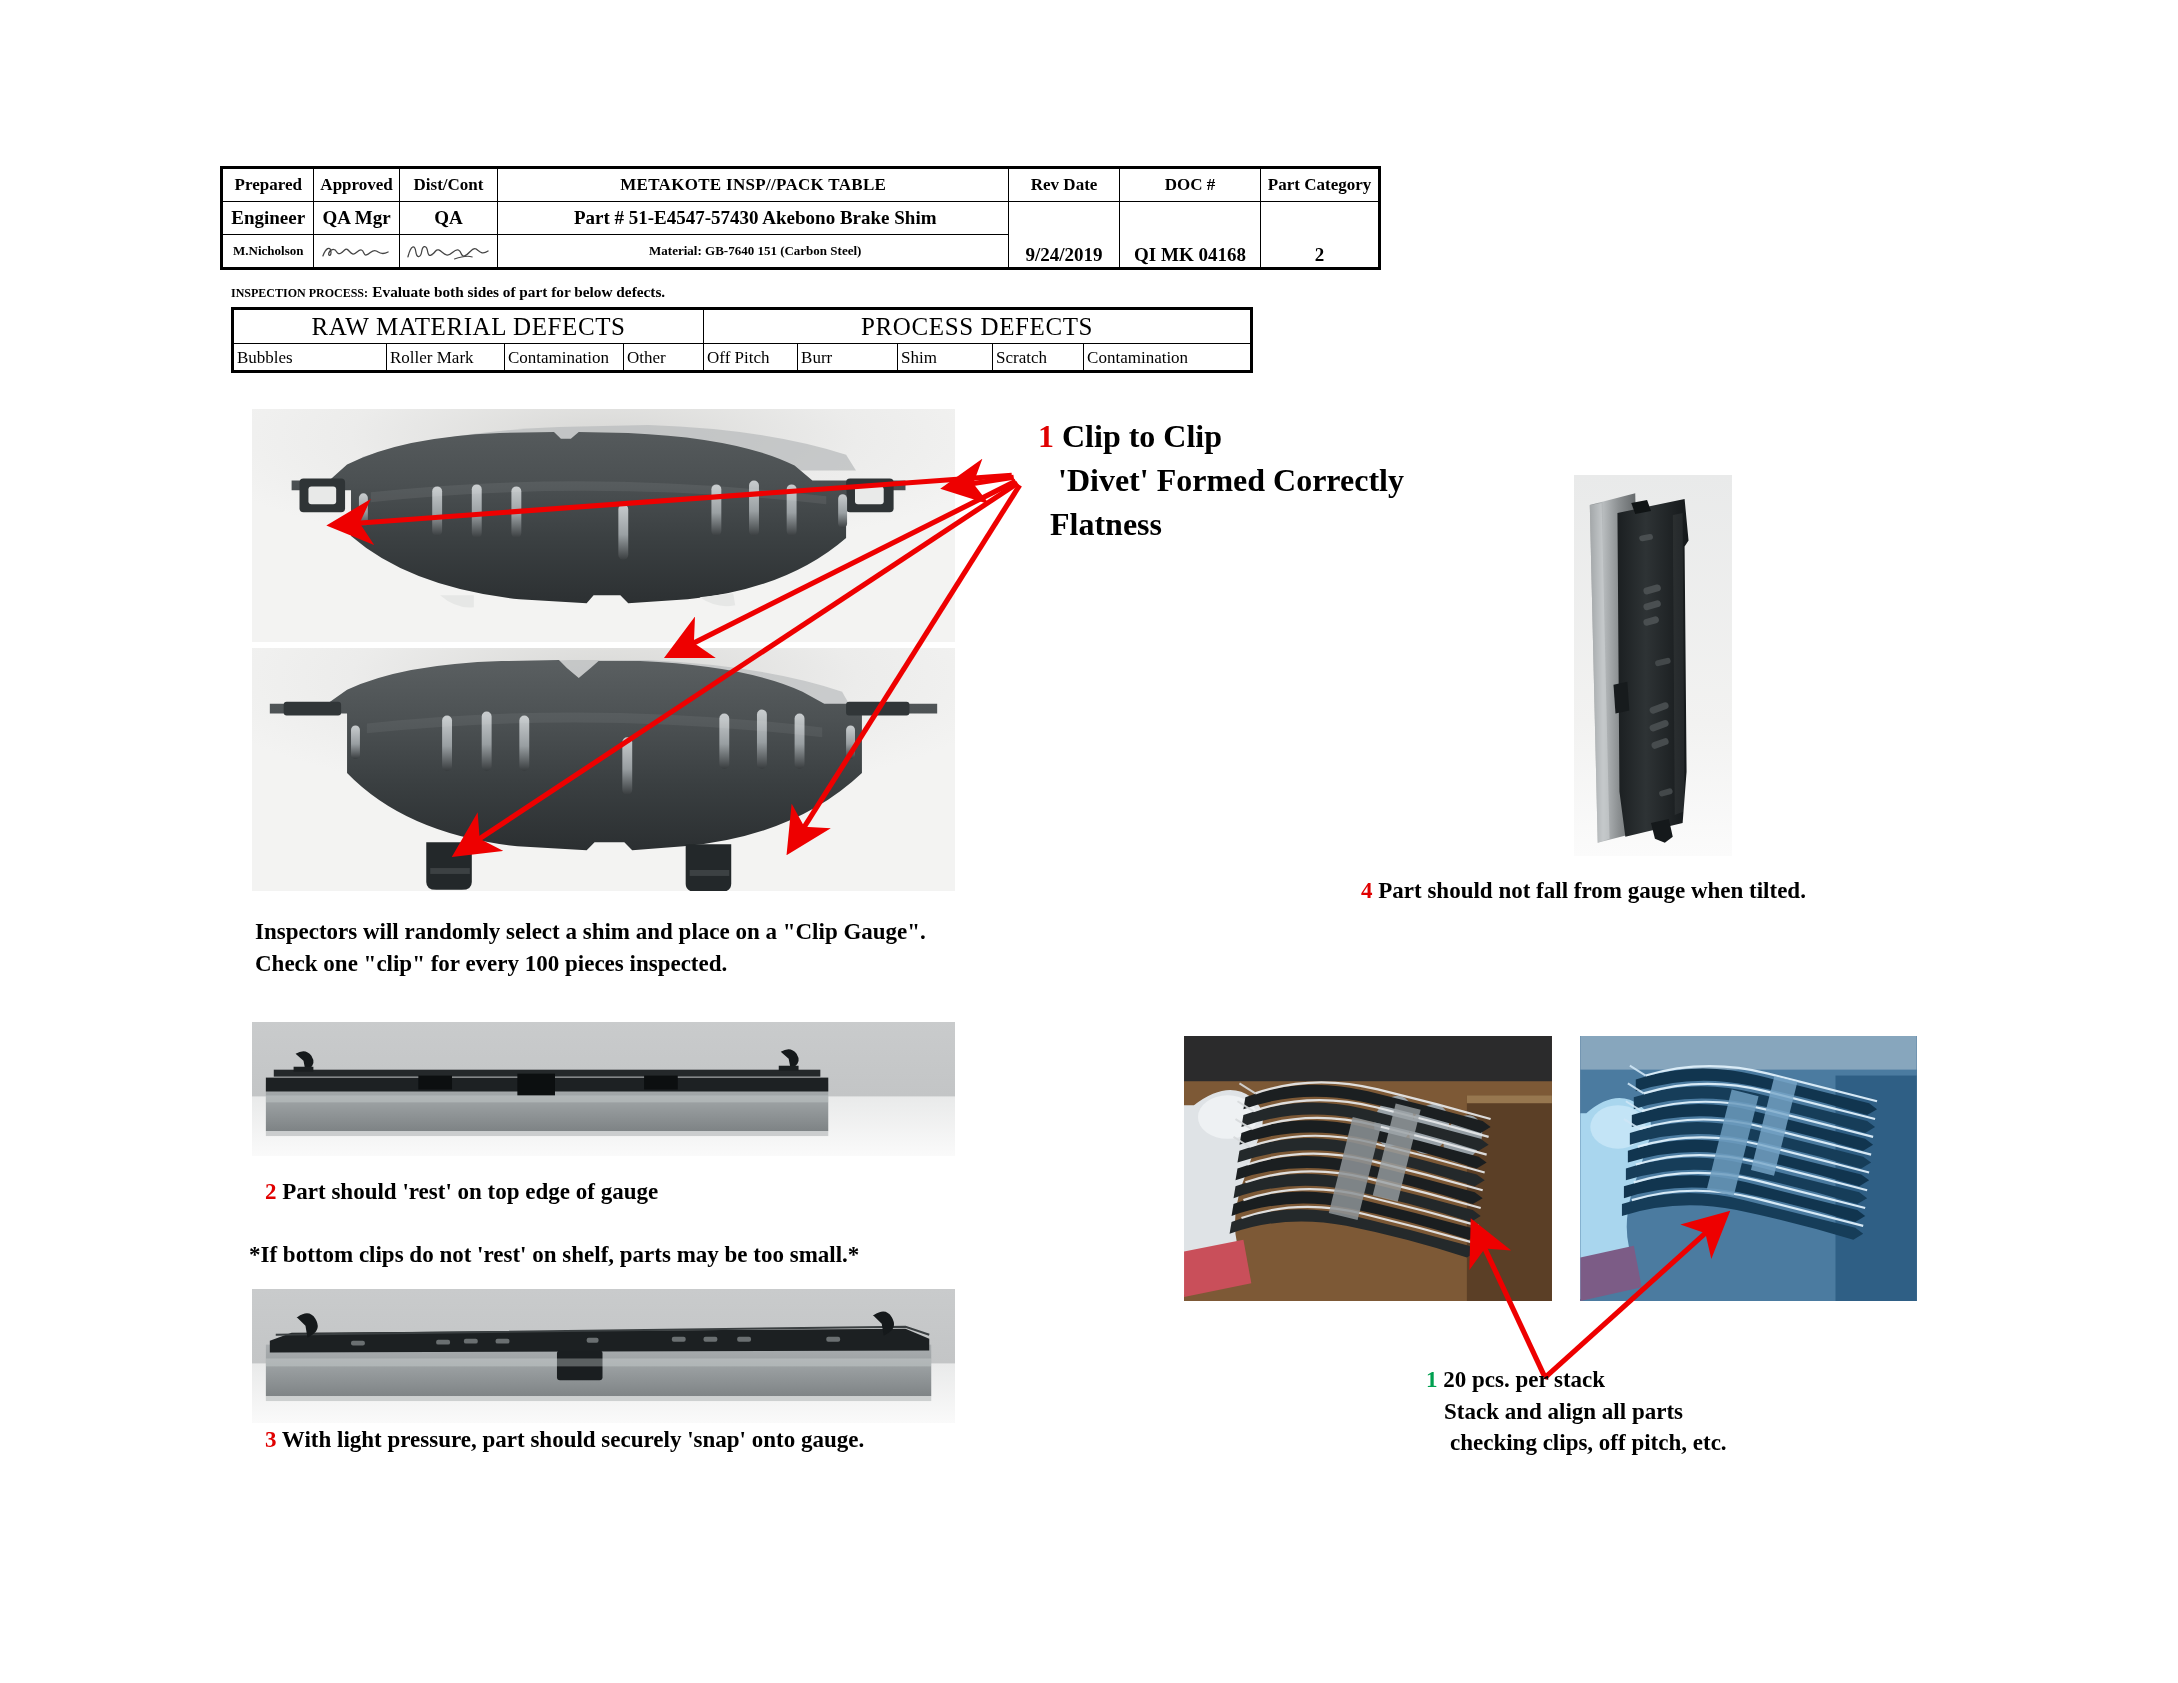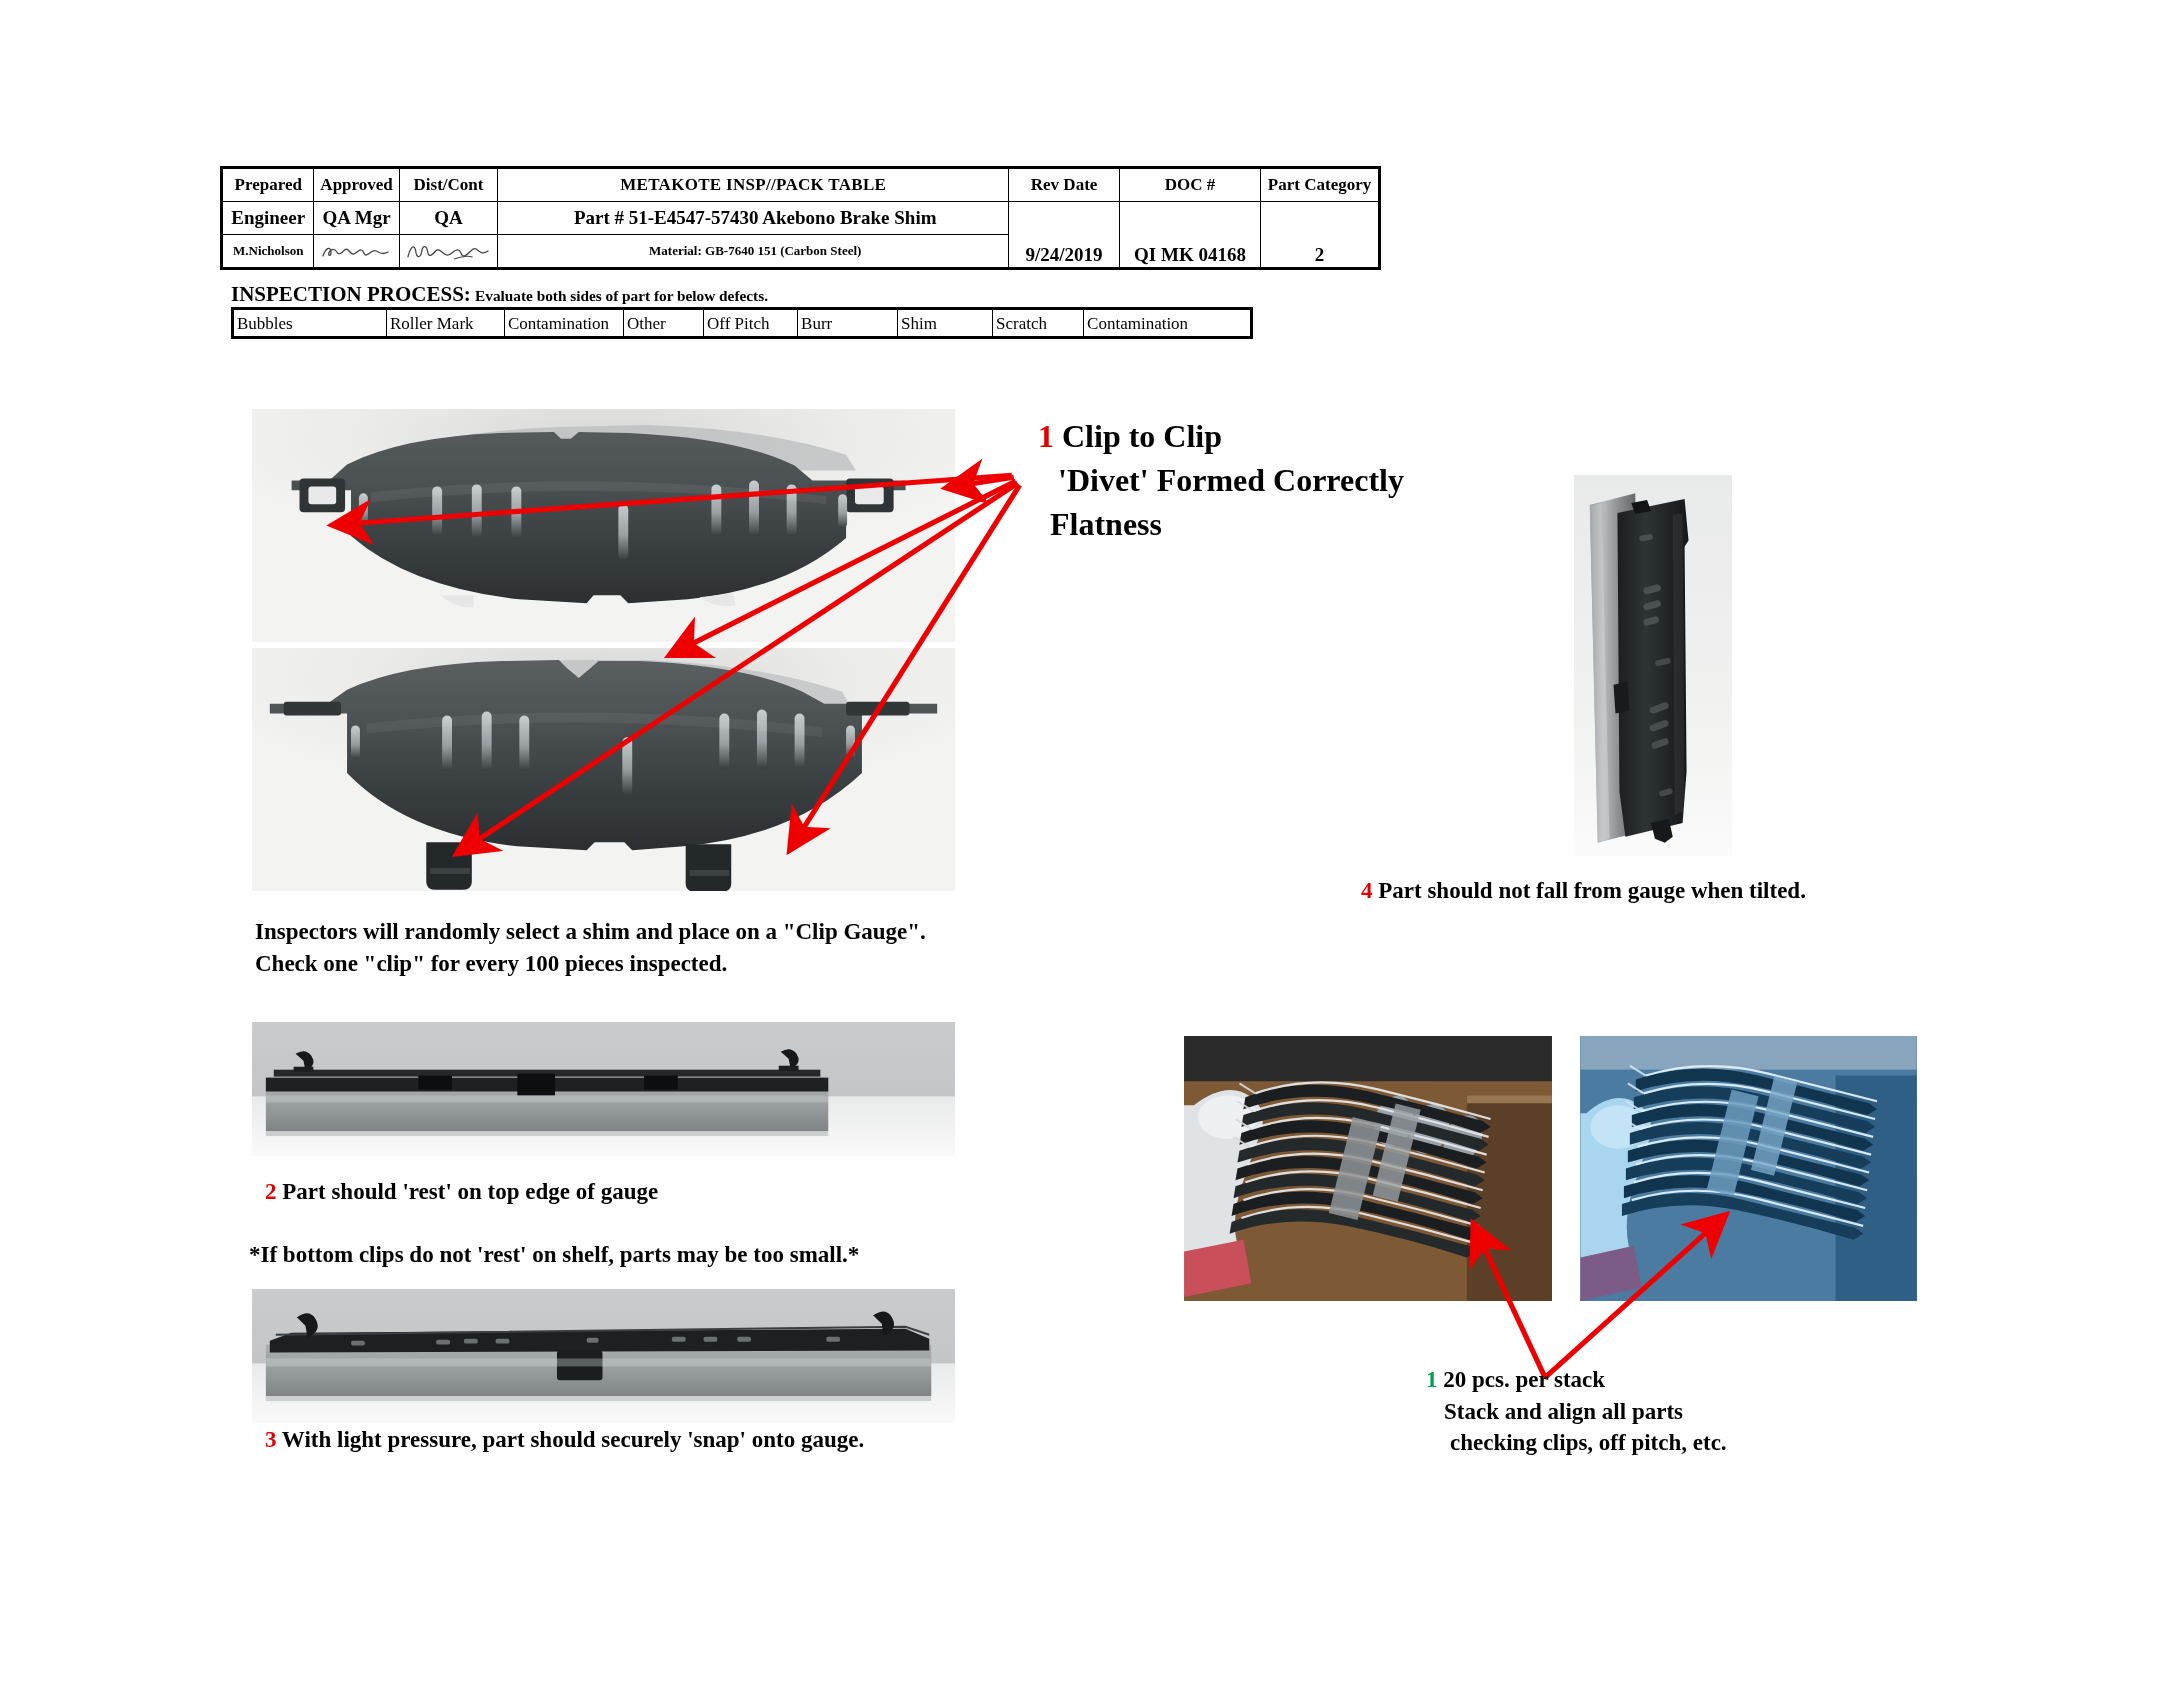--- a/index.html
+++ b/index.html
@@ -68,21 +68,21 @@
 
   
   #inspection-line {
     position: absolute;
     left: 231px;
     top: 282px;
     font-size: 17px;
     font-weight: bold;
     white-space: nowrap;
   }
-  #inspection-line .ip-label { font-size: 21px; }
+  #inspection-line .ip-label { font-size: 12px; }
   #inspection-line .ip-rest { font-size: 15.3px; }
 
   
   #defects-table {
     position: absolute;
     left: 231px;
     top: 307px;
     width: 1018px;
     border-collapse: collapse;
     border: 3px solid #000;
@@ -227,20 +227,24 @@
       <col style="width:50px">
       <col style="width:50px">
     <col style="width:50px">
       <col style="width:45px">
       <col style="width:30px">
     <col style="width:61px">
       <col style="width:168px">
   </colgroup>
   <tbody>
     <tr>
+      <td class="dt-cat" colspan="7">RAW  MATERIAL  DEFECTS</td>
+      <td class="dt-cat" colspan="8">PROCESS  DEFECTS</td>
+    </tr>
+    <tr>
       <td class="dt-cell" colspan="2">Bubbles</td>
       <td class="dt-cell" colspan="2">Roller Mark</td>
       <td class="dt-cell" colspan="2">Contamination</td>
       <td class="dt-cell" colspan="1">Other</td>
       <td class="dt-cell" colspan="1">Off Pitch</td>
       <td class="dt-cell" colspan="2">Burr</td>
       <td class="dt-cell" colspan="2">Shim</td>
       <td class="dt-cell" colspan="2">Scratch</td>
       <td class="dt-cell" colspan="1">Contamination</td>
     </tr>

